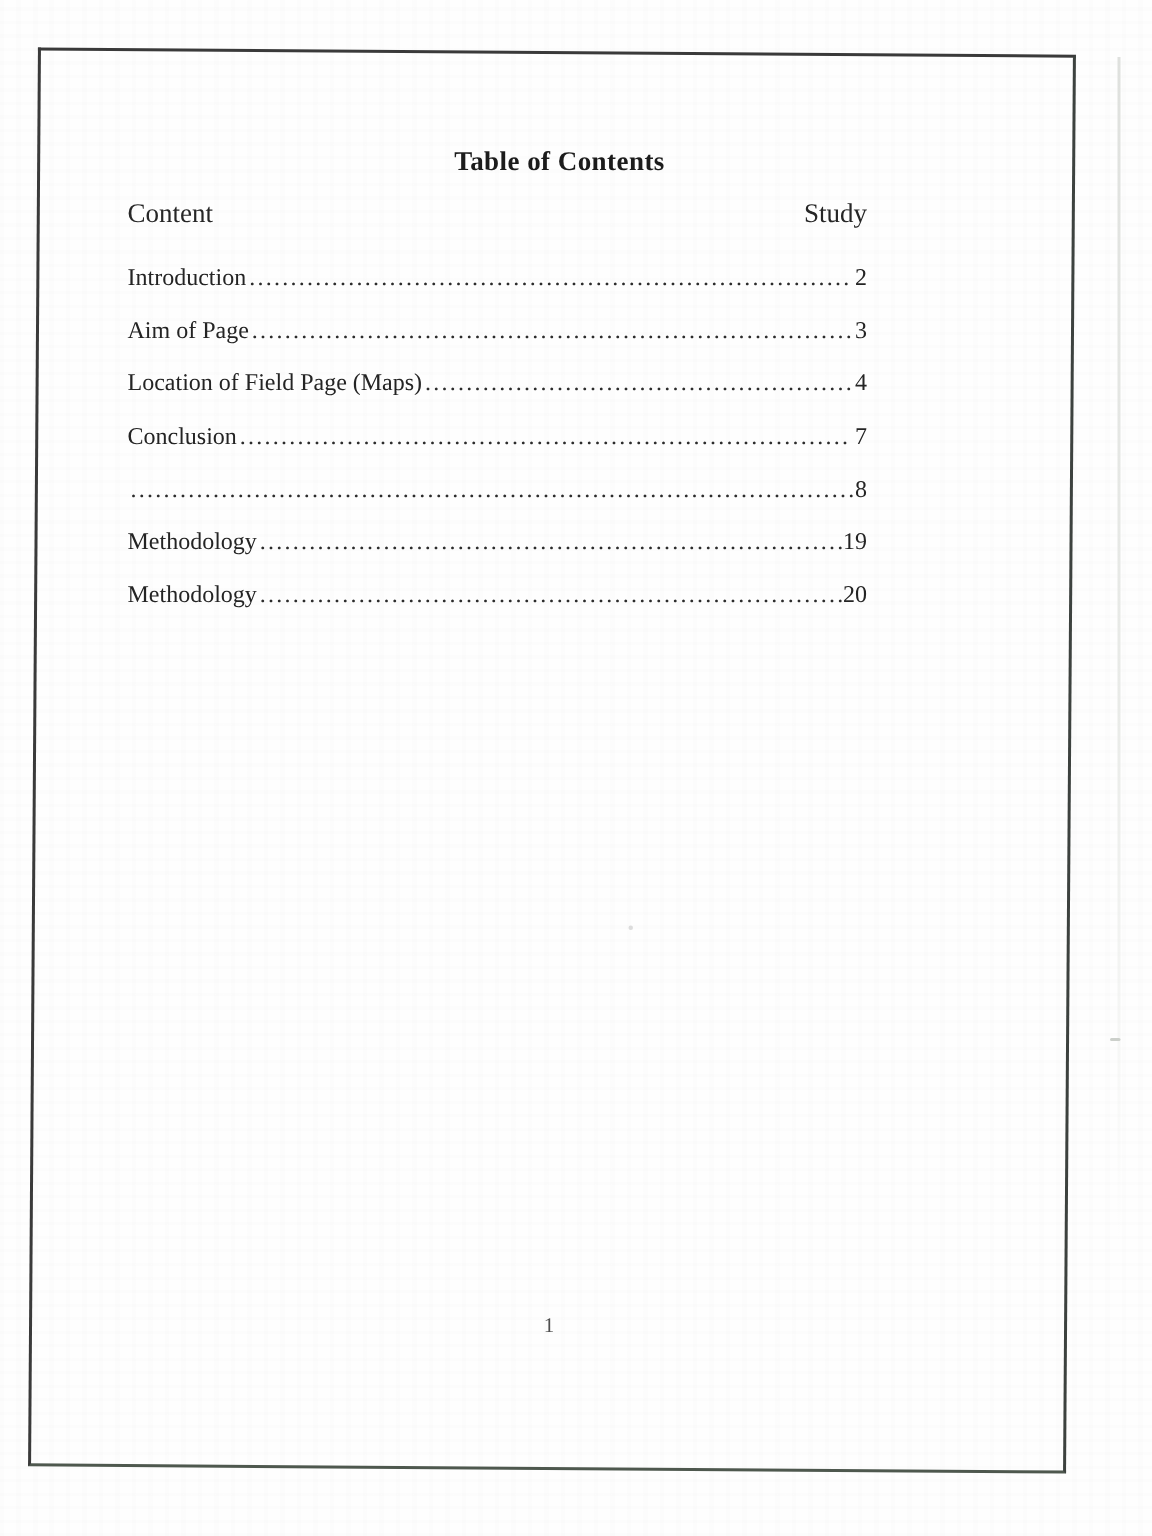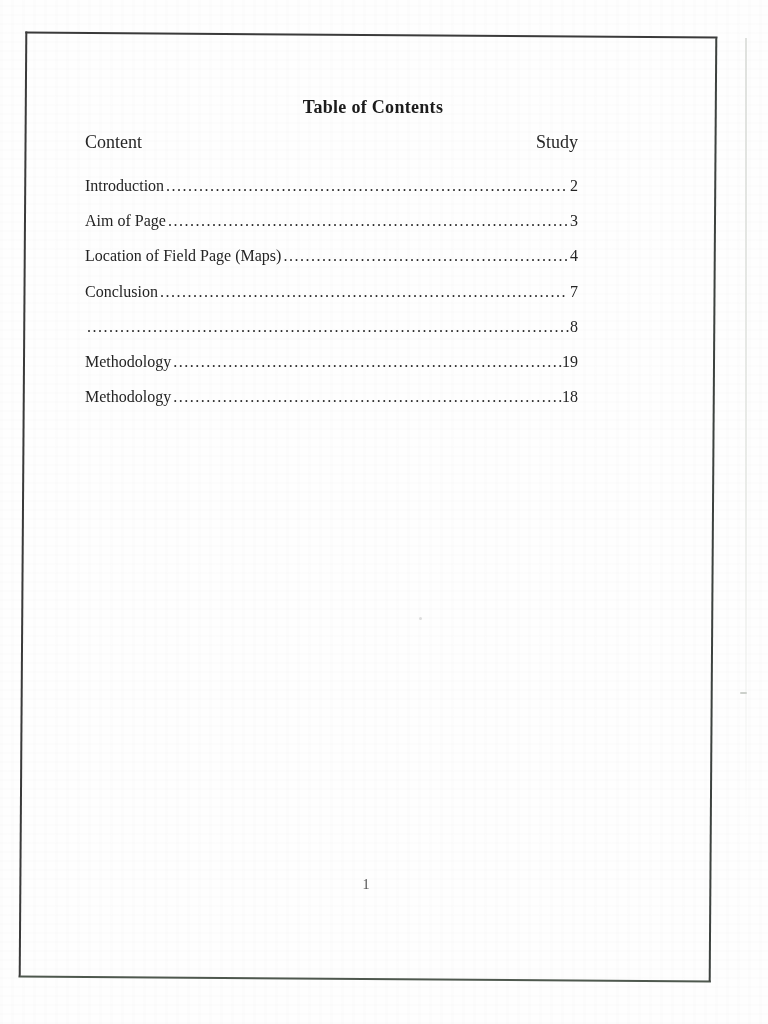--- a/index.html
+++ b/index.html
@@ -176,19 +176,19 @@
 
   <div class="toc-row">
     <span class="lbl">Methodology</span>
     <span class="dots">................................................................................................................................................................</span>
     <span class="pg">19</span>
   </div>
 
   <div class="toc-row">
     <span class="lbl">Methodology</span>
     <span class="dots">................................................................................................................................................................</span>
-    <span class="pg">18</span>
+    <span class="pg">20</span>
   </div>
 </div>
 
   <div class="footer-pagenum">1</div>
 
 </div>
 
 </body></html>

